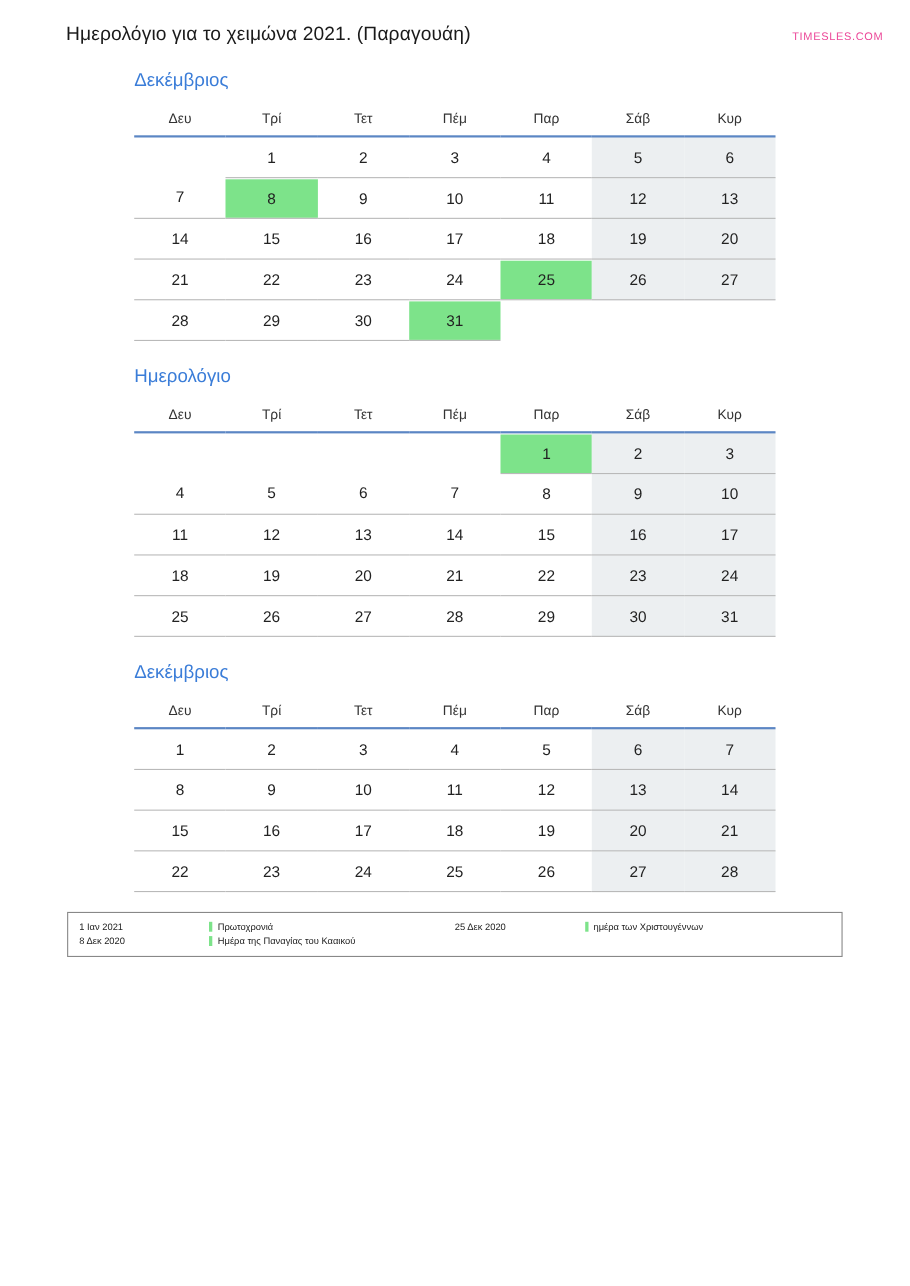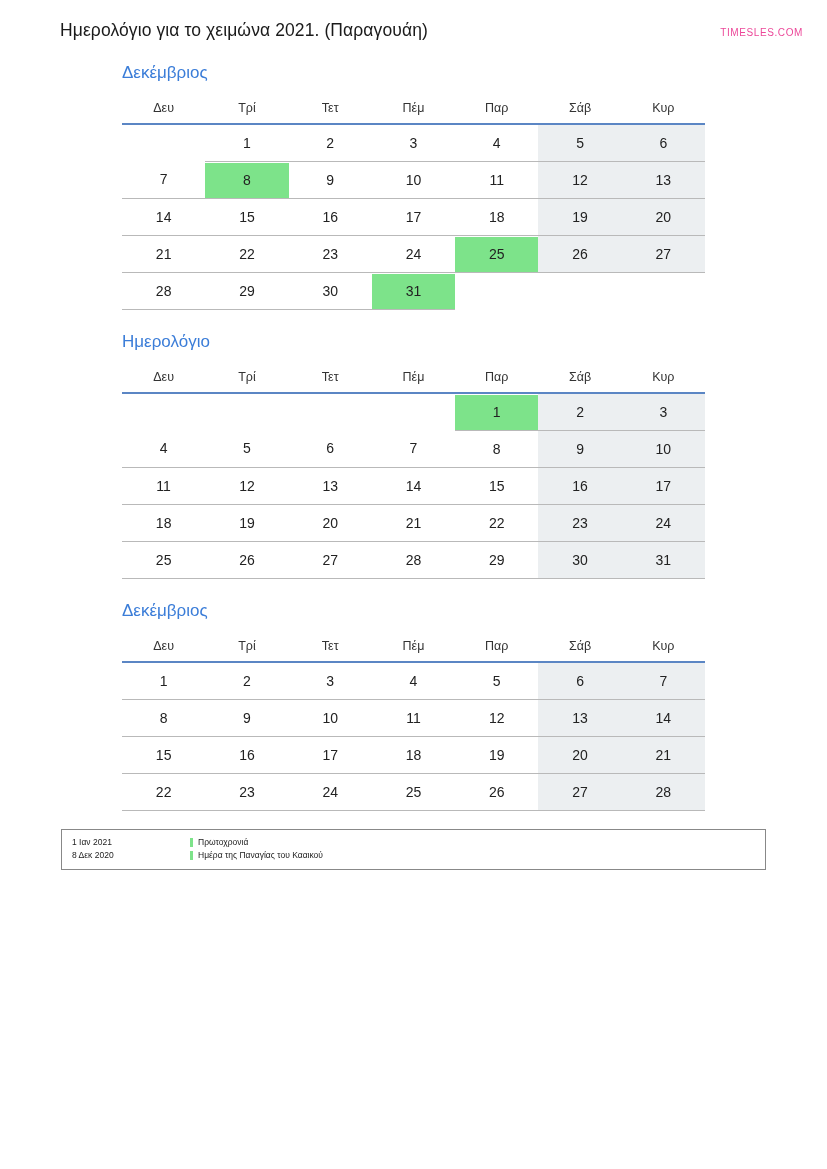--- a/index.html
+++ b/index.html
@@ -536,16 +536,21 @@
           <span class="legend-bar"></span>
           <span class="legend-name">Πρωτοχρονιά</span>
         </div>
         <div class="legend-item">
           <span class="legend-date">8 Δεκ 2020</span>
           <span class="legend-bar"></span>
           <span class="legend-name">Ημέρα της Παναγίας του Κααικού</span>
         </div>
       </div>
       <div class="legend-col">
+        <div class="legend-item">
+          <span class="legend-date">25 Δεκ 2020</span>
+          <span class="legend-bar"></span>
+          <span class="legend-name">ημέρα των Χριστουγέννων</span>
+        </div>
       </div>
     </div>
 
 </div>
 
 </body></html>

